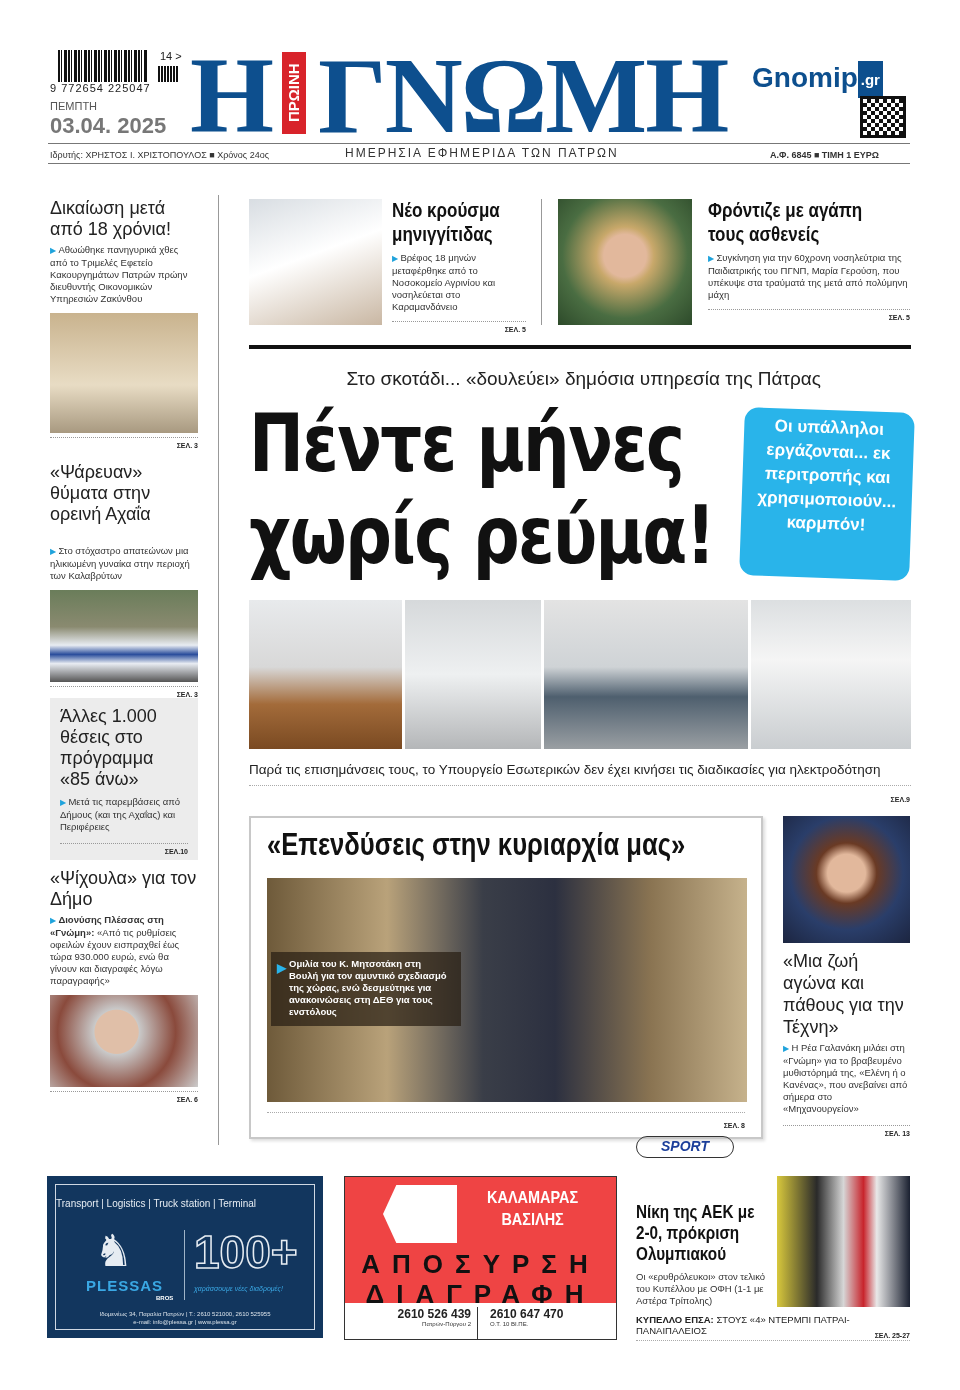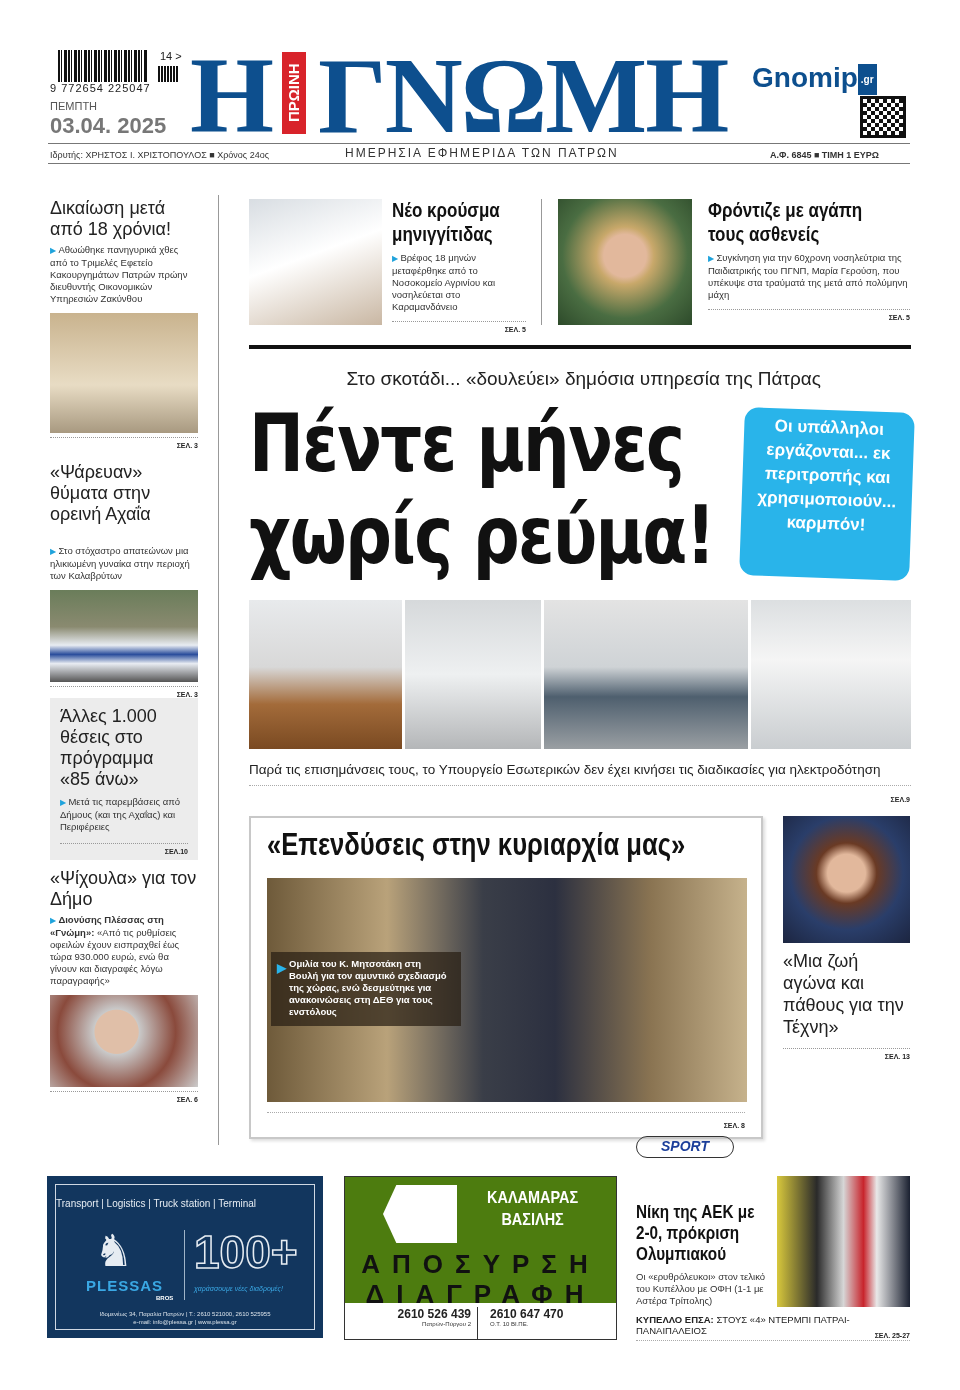--- a/index.html
+++ b/index.html
@@ -8,39 +8,39 @@
 .barcode{left:58px;top:50px;width:90px;height:32px;background:repeating-linear-gradient(90deg,#111 0 2px,#fff 2px 3px,#111 3px 4px,#fff 4px 6px,#111 6px 9px,#fff 9px 10px)}
 .barcode2{left:158px;top:66px;width:20px;height:16px;background:repeating-linear-gradient(90deg,#111 0 2px,#fff 2px 3px)}
 .bc-num{left:50px;top:82px;font-size:11px;letter-spacing:1px;color:#222}
 .issue-small{left:160px;top:50px;font-size:11px;color:#222}
 .day{left:50px;top:100px;font-size:11px;color:#555}
 .date{left:50px;top:113px;font-size:22px;font-weight:bold;color:#777}
 .logo-H{left:190px;top:42px;font-family:"Liberation Serif",serif;font-weight:bold;font-size:108px;color:#0d4f8e;line-height:1}
 .proini{left:282px;top:52px;width:24px;height:82px;background:#d8232a;color:#fff;font-size:15px;font-weight:bold;writing-mode:vertical-rl;transform:rotate(180deg);text-align:center;line-height:24px}
 .logo-rest{left:318px;top:42px;font-family:"Liberation Serif",serif;font-weight:bold;font-size:108px;color:#0d4f8e;line-height:1;letter-spacing:-2px}
 .gnomip{left:752px;top:62px;font-size:28px;color:#0d4f8e;font-weight:bold}
-.gnomip small{font-size:10px;background:#0d4f8e;color:#fff;padding:10px 3px;vertical-align:middle}
+.gnomip small{font-size:15px;background:#0d4f8e;color:#fff;padding:10px 3px;vertical-align:middle}
 .qr{left:860px;top:96px;width:46px;height:42px;background:repeating-conic-gradient(#111 0 25%,#fff 0 50%) 0 0/8px 8px;border:3px solid #111}
 .rule{height:1px;background:#777}
 .founder{left:50px;top:150px;font-size:9px;font-weight:normal;color:#333}
 .tagline{left:345px;top:146px;font-size:12px;letter-spacing:2px;color:#333}
 .price{left:770px;top:150px;font-size:9px;font-weight:bold;color:#333}
 .lhead{font-size:18px;line-height:21px;color:#222}
 .lbody{font-size:9.5px;line-height:12px;color:#333}
 .arrow{color:#1fa3dc;font-size:8px}
 .sel{font-size:7px;font-weight:bold;text-align:right;color:#222;border-top:1px dotted #999;padding-top:4px}
 .img{background:linear-gradient(135deg,#8a8a8a,#c8c8c8)}
 .vline{width:1px;background:#999}
 .story-head{font-family:"Liberation Sans",sans-serif;font-weight:bold;font-size:20px;line-height:24px;color:#111;transform:scaleX(.85);transform-origin:left}
 .story-body{font-size:9.5px;line-height:12px;color:#333}
 .big-head{font-family:"DejaVu Sans",sans-serif;font-weight:bold;color:#111;font-size:80px;line-height:92px;transform:scaleX(.82);transform-origin:left;letter-spacing:-2px}
 .bubble{left:742px;top:410px;width:170px;height:168px;background:#29b4ea;border-radius:14px;transform:rotate(2deg);color:#fff;font-weight:bold;font-size:17px;line-height:24px;text-align:center;padding-top:6px}
 .ad1{left:47px;top:1176px;width:276px;height:162px;background:#12365e;color:#fff;border:2px solid #12365e}
 .ad1 .inner{position:absolute;left:6px;top:6px;right:6px;bottom:6px;border:1px solid #cfd8e3}
-.ad2{left:344px;top:1176px;width:273px;height:164px;background:#4d7c0f;border:1px solid #333}
+.ad2{left:344px;top:1176px;width:273px;height:164px;background:#ef4444;border:1px solid #333}
 </style>
 </head>
 <body>
 
 <div class="abs barcode"></div>
 <div class="abs barcode2"></div>
 <div class="abs issue-small">14 &gt;</div>
 <div class="abs bc-num">9 772654 225047</div>
 <div class="abs day">ΠΕΜΠΤΗ</div>
 <div class="abs date">03.04. 2025</div>
@@ -124,20 +124,21 @@
       <span>Ομιλία του Κ. Μητσοτάκη στη Βουλή για τον αμυντικό σχεδιασμό της χώρας, ενώ δεσμεύτηκε για ανακοινώσεις στη ΔΕΘ για τους ενστόλους</span>
     </div>
   </div>
   <div style="position:absolute;left:16px;right:16px;top:294px;border-top:1px dotted #aaa"></div>
   <div class="sel" style="position:absolute;right:16px;top:300px;border:none">ΣΕΛ. 8</div>
 </div>
 
 <div class="abs img" style="left:783px;top:816px;width:127px;height:127px;background:radial-gradient(circle at 50% 45%,#e2b89c 0 20%,#6a3a24 32%,#2a3e6a 60%,#1c2540)"></div>
 <div class="abs" style="left:783px;top:950px;width:127px">
   <div style="font-size:18px;line-height:22px;color:#222">«Μια ζωή αγώνα και πάθους για την Τέχνη»</div>
+  <div class="lbody" style="margin-top:4px"><span class="arrow">▶ </span><span>Η Ρέα Γαλανάκη μιλάει στη «Γνώμη» για το βραβευμένο μυθιστόρημά της, «Ελένη ή ο Κανένας», που ανεβαίνει από σήμερα στο «Μηχανουργείον»</span></div>
   <div class="sel" style="margin-top:10px">ΣΕΛ. 13</div>
 </div>
 
 <div class="abs ad1">
   <div class="inner">
     <div style="position:absolute;top:13px;width:100%;font-size:10px;color:#e6ecf2">Transport | Logistics | Truck station | Terminal</div>
     <div style="position:absolute;left:38px;top:40px;font-size:44px;color:#e6ecf2">♞</div>
     <div style="position:absolute;left:30px;top:92px;font-weight:bold;font-size:15px;color:#3aa8e4;letter-spacing:1px">PLESSAS</div>
     <div style="position:absolute;left:100px;top:110px;font-size:6px;font-weight:bold">BROS</div>
     <div style="position:absolute;left:128px;top:45px;width:1px;height:70px;background:#9fb4c8"></div>

